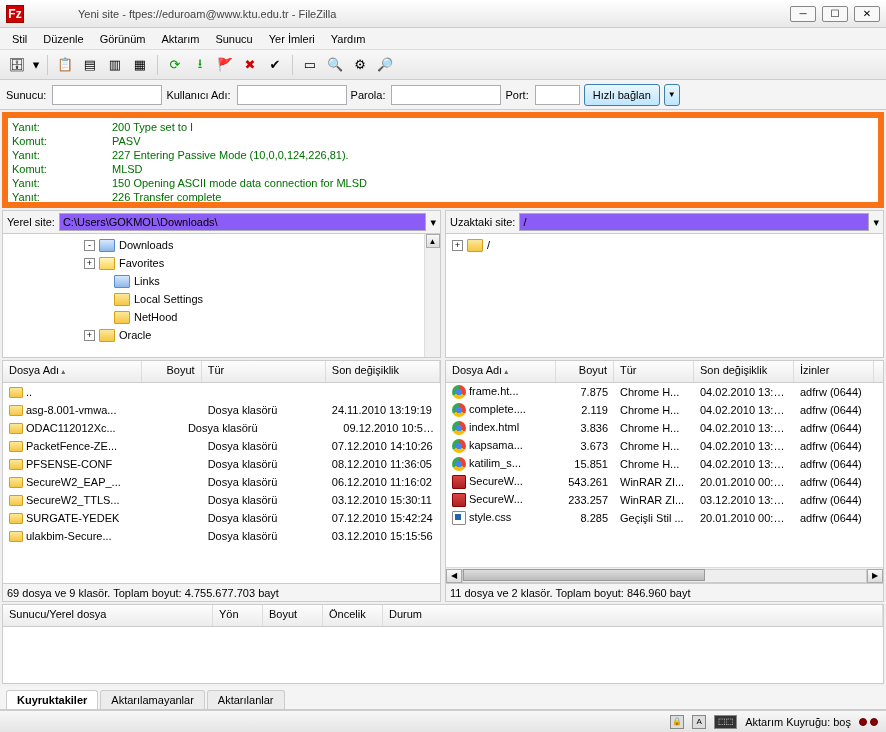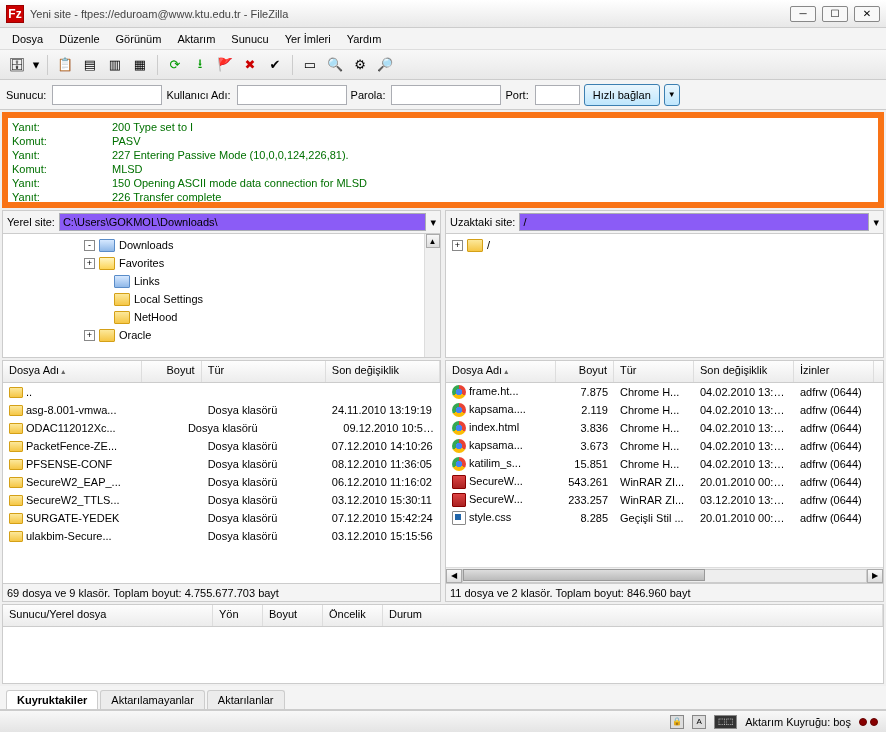--- a/index.html
+++ b/index.html
@@ -1,17 +1,17 @@
 <!DOCTYPE html>
 <html><head>
 <meta charset="utf-8">
 <style>
 * { box-sizing: border-box; margin: 0; padding: 0; }
 body { font-family: Tahoma, sans-serif; font-size: 11px; background: #f0f0f0; width: 886px; height: 732px; overflow: hidden; display: flex; flex-direction: column; }
-.titlebar { height: 28px; background: linear-gradient(#fff, #e8e8e8); border-bottom: 1px solid #ccc; display: flex; align-items: center; padding: 0 6px; }
+.titlebar { height: 28px; background: linear-gradient(#fff, #e8e8e8); border-bottom: 1px solid #ccc; display: flex; align-items: center; padding: 0 6px; gap: 48px; }
 .app-icon { width: 18px; height: 18px; background: #c00; color: #fff; font-weight: bold; font-size: 12px; display: flex; align-items: center; justify-content: center; margin-right: 6px; border: 1px solid #900; }
 .titlebar-text { flex: 1; color: #444; }
 .winbtns { display: flex; gap: 6px; }
 .winbtn { width: 26px; height: 16px; border: 1px solid #888; background: #f8f8f8; display: flex; align-items: center; justify-content: center; font-size: 10px; cursor: pointer; border-radius: 2px; }
 .menubar { height: 22px; background: #f4f4f4; display: flex; align-items: center; padding: 0 4px; border-bottom: 1px solid #ddd; }
 .menu-item { padding: 2px 8px; cursor: pointer; }
 .toolbar { height: 30px; background: linear-gradient(#f8f8f8, #e8e8e8); display: flex; align-items: center; padding: 0 6px; gap: 3px; border-bottom: 1px solid #ccc; }
 .tbtn { width: 22px; height: 22px; border: 1px solid transparent; display: flex; align-items: center; justify-content: center; cursor: pointer; font-size: 13px; border-radius: 2px; }
 .tsep { width: 1px; height: 20px; background: #ccc; margin: 0 3px; }
 .quickconnect { height: 30px; background: #f4f4f4; display: flex; align-items: center; padding: 2px 6px; gap: 4px; border-bottom: 1px solid #ccc; }
@@ -75,21 +75,21 @@
   <div class="app-icon">Fz</div>
   <div class="titlebar-text">Yeni site - ftpes://eduroam@www.ktu.edu.tr - FileZilla</div>
   <div class="winbtns">
     <div class="winbtn">─</div>
     <div class="winbtn">☐</div>
     <div class="winbtn">✕</div>
   </div>
 </div>
 
 <div class="menubar">
-  <div class="menu-item">Dosya</div>
+  <div class="menu-item">Stil</div>
   <div class="menu-item">Düzenle</div>
   <div class="menu-item">Görünüm</div>
   <div class="menu-item">Aktarım</div>
   <div class="menu-item">Sunucu</div>
   <div class="menu-item">Yer İmleri</div>
   <div class="menu-item">Yardım</div>
 </div>
 
 <div class="toolbar">
   <div class="tbtn">🗄</div>
@@ -322,21 +322,21 @@
       </div>
       <div class="list-body" id="remote-files">
           <div class="list-row">
             <div class="cell" style="width: 110px;"><span class="file-icon fi-chrome"></span><span>frame.ht...</span></div>
             <div class="cell ra" style="width: 58px;">7.875</div>
             <div class="cell" style="width: 80px;">Chrome H...</div>
             <div class="cell" style="width: 100px;">04.02.2010 13:3...</div>
             <div class="cell" style="width: 80px;">adfrw (0644)</div>
           </div>
           <div class="list-row">
-            <div class="cell" style="width: 110px;"><span class="file-icon fi-chrome"></span><span>kapsama....</span></div>
+            <div class="cell" style="width: 110px;"><span class="file-icon fi-chrome"></span><span>complete....</span></div>
             <div class="cell ra" style="width: 58px;">2.119</div>
             <div class="cell" style="width: 80px;">Chrome H...</div>
             <div class="cell" style="width: 100px;">04.02.2010 13:3...</div>
             <div class="cell" style="width: 80px;">adfrw (0644)</div>
           </div>
           <div class="list-row">
             <div class="cell" style="width: 110px;"><span class="file-icon fi-chrome"></span><span>index.html</span></div>
             <div class="cell ra" style="width: 58px;">3.836</div>
             <div class="cell" style="width: 80px;">Chrome H...</div>
             <div class="cell" style="width: 100px;">04.02.2010 13:3...</div>

